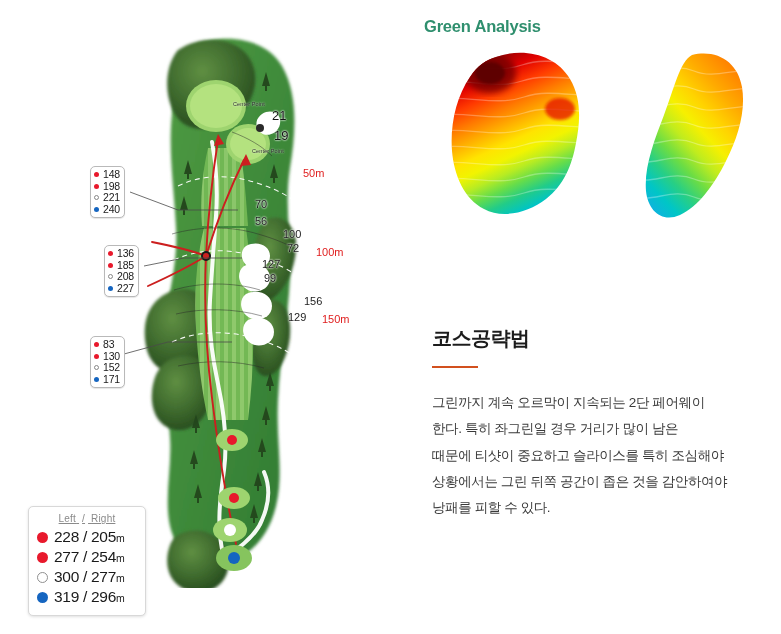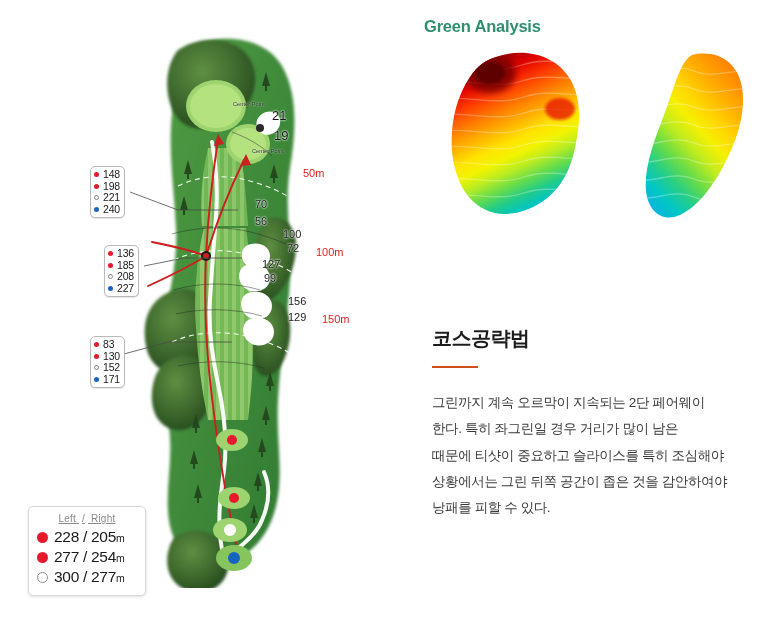--- a/index.html
+++ b/index.html
@@ -402,21 +402,21 @@
 
     <div class="map-label bunker-num" style="left:255px; top:198px;">70</div>
     <div class="map-label bunker-num" style="left:255px; top:215px;">56</div>
 
     <div class="map-label bunker-num" style="left:283px; top:228px;">100</div>
     <div class="map-label bunker-num" style="left:287px; top:242px;">72</div>
 
     <div class="map-label bunker-num" style="left:262px; top:258px;">127</div>
     <div class="map-label bunker-num" style="left:264px; top:272px;">99</div>
 
-    <div class="map-label bunker-num" style="left:288px; top:295px;">156</div>
+    <div class="map-label bunker-num" style="left:304px; top:295px;">156</div>
     <div class="map-label bunker-num" style="left:288px; top:311px;">129</div>
 
     <div class="map-label arc-label" style="left:303px; top:167px;">50m</div>
     <div class="map-label arc-label" style="left:316px; top:246px;">100m</div>
     <div class="map-label arc-label" style="left:322px; top:313px;">150m</div>
 
     <div id="tee-legend">
       <div id="tee-legend-header">
         <span>Left</span>
         <span style="margin:0 3px;">/</span>
@@ -427,20 +427,24 @@
         <span class="legend-dot red"></span>
         <span class="legend-text"><span>228</span> <span>/</span> <span>205</span><span class="unit">m</span></span>
       </div>
       <div class="legend-row">
         <span class="legend-dot red"></span>
         <span class="legend-text"><span>277</span> <span>/</span> <span>254</span><span class="unit">m</span></span>
       </div>
       <div class="legend-row">
         <span class="legend-dot white"></span>
         <span class="legend-text"><span>300</span> <span>/</span> <span>277</span><span class="unit">m</span></span>
+      </div>
+      <div class="legend-row">
+        <span class="legend-dot blue"></span>
+        <span class="legend-text"><span>319</span> <span>/</span> <span>296</span><span class="unit">m</span></span>
       </div>
     </div>
   </div>
 
   <div id="right-panel">
 
     <div id="green-analysis-title">Green Analysis</div>
 
     <div id="greens-wrap">
 

